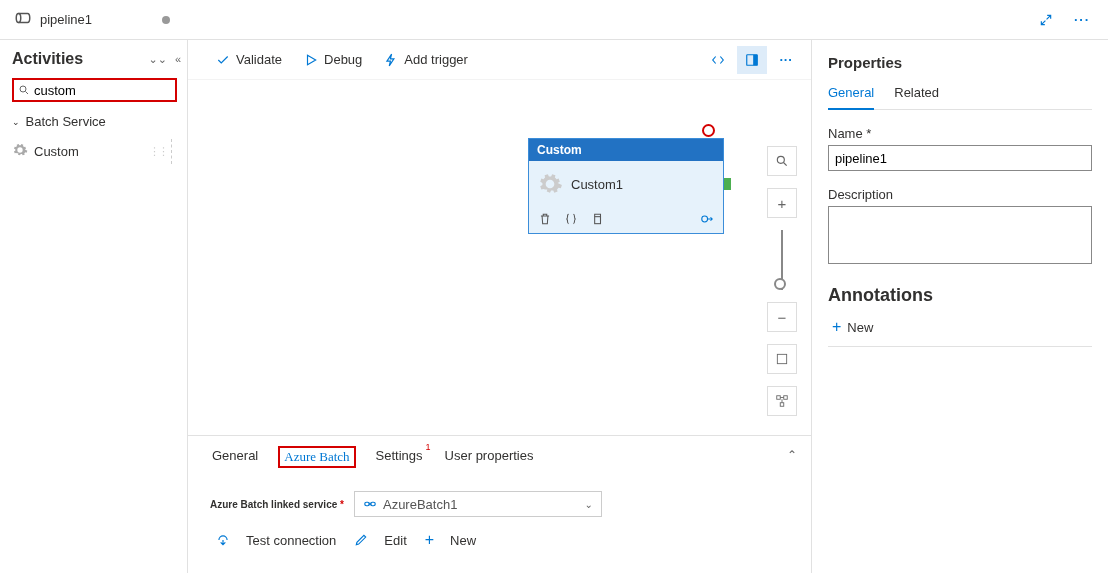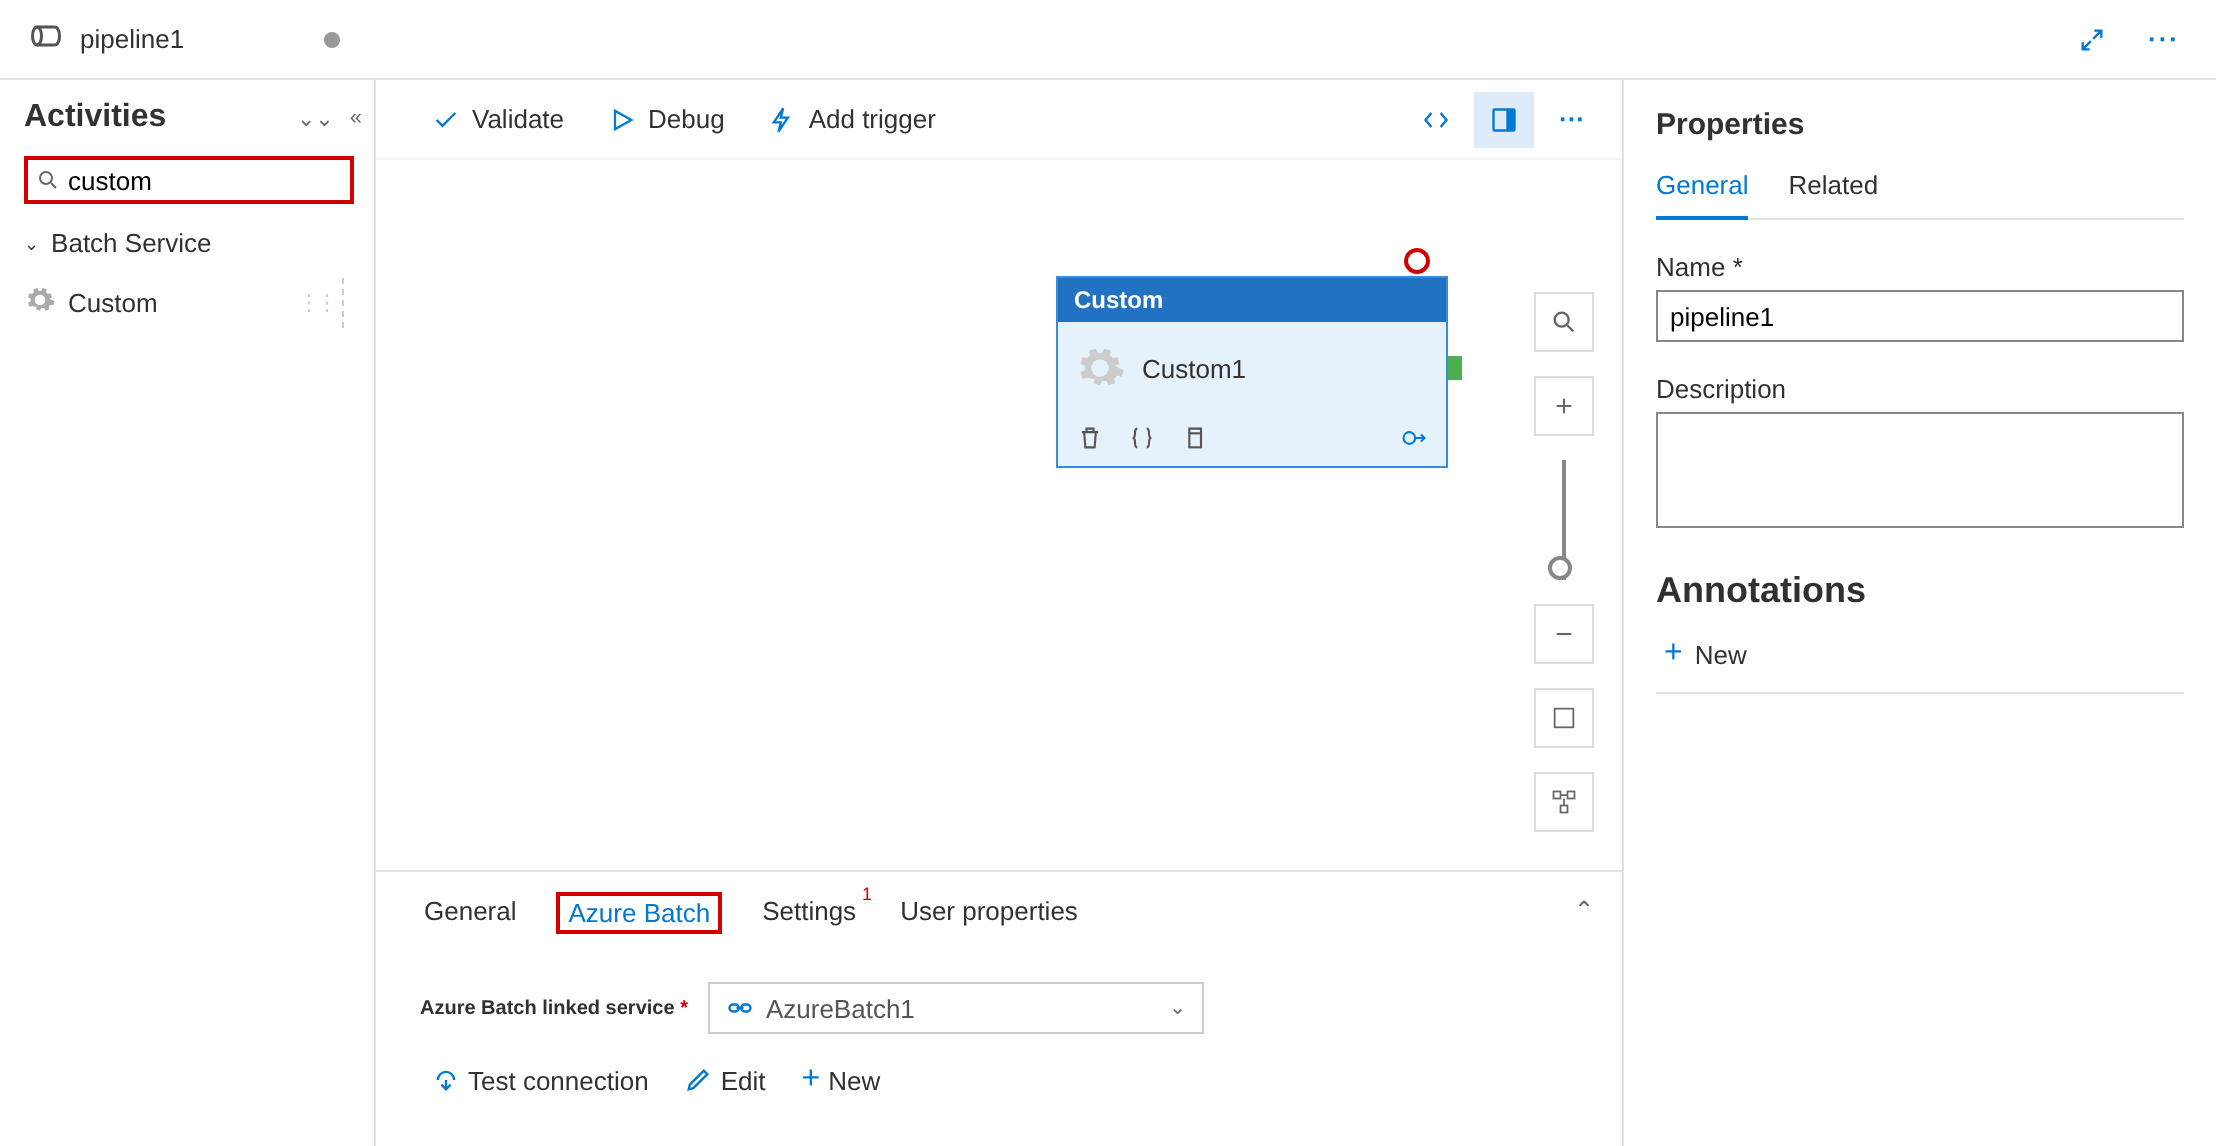--- a/index.html
+++ b/index.html
@@ -54,31 +54,31 @@
 
 .canvas-ctrls { position: absolute; right: 14px; top: 66px; display: flex; flex-direction: column; gap: 12px; align-items: center; }
 .canvas-ctrls .cc-btn { width: 30px; height: 30px; border: 1px solid #ddd; display: flex; align-items: center; justify-content: center; color: #666; font-size: 15px; cursor: pointer; background: #fff; }
 .slider-track { width: 2px; height: 60px; background: #888; margin: 0; position: relative; }
 .slider-handle { width: 12px; height: 12px; border-radius: 50%; border: 2px solid #888; background: #fff; position: absolute; left: -7px; top: 48px; }
 
 .bottom-tabs { border-top: 1px solid #e1e1e1; padding: 0 0 0 22px; height: 138px; position: relative; }
 .tabs-row { display: flex; gap: 18px; padding-top: 10px; align-items: flex-start; }
 .tab { font-size: 13px; padding: 2px 2px 6px 2px; cursor: pointer; position: relative; }
 .tab.highlighted { border: 2px solid #d40000; padding: 1px 4px 1px 4px; }
-.tab.active { color: #0078d4; }
+.tab.active { color: #0078d4; font-family: Liberation Serif, serif; }
 .tab .sup { color: #d40000; font-size: 9px; position: absolute; top: -4px; right: -6px; }
 .collapse-caret { position: absolute; right: 14px; top: 12px; font-size: 12px; color: #666; cursor: pointer; }
 .form-row { display: flex; align-items: center; margin-top: 22px; gap: 10px; }
 .form-row label { font-size: 10px; font-weight: bold; }
 .form-row .req { color: #d40000; }
 .dropdown { border: 1px solid #ccc; display: flex; align-items: center; padding: 3px 8px; width: 248px; height: 26px; font-size: 13px; color: #555; gap: 6px; }
 .dropdown svg { width: 14px; height: 14px; color: #0078d4; }
 .dropdown .dd-caret { margin-left: auto; font-size: 10px; color: #666; }
 .action-row { display: flex; gap: 18px; margin-top: 14px; padding-left: 6px; }
-.action-row .ac { display: flex; align-items: center; gap: 4px; color: #323130; font-size: 13px; cursor: pointer; }
+.action-row .ac { display: flex; align-items: center; gap: 16px; color: #323130; font-size: 13px; cursor: pointer; }
 .action-row .ac svg { width: 14px; height: 14px; color: #0078d4; }
 
 .right-panel { width: 296px; padding: 14px 16px; }
 .right-panel h3 { font-size: 15px; font-weight: 600; margin-bottom: 14px; }
 .rp-tabs { display: flex; gap: 20px; border-bottom: 1px solid #e1e1e1; }
 .rp-tab { font-size: 13px; padding-bottom: 8px; cursor: pointer; }
 .rp-tab.active { color: #0078d4; border-bottom: 2px solid #0078d4; margin-bottom: -1px; }
 .fld { margin-top: 16px; }
 .fld label { font-size: 13px; display: block; margin-bottom: 4px; }
 .fld input[type=text] { width: 100%; border: 1px solid #888; padding: 4px 6px; font-size: 13px; height: 26px; }

